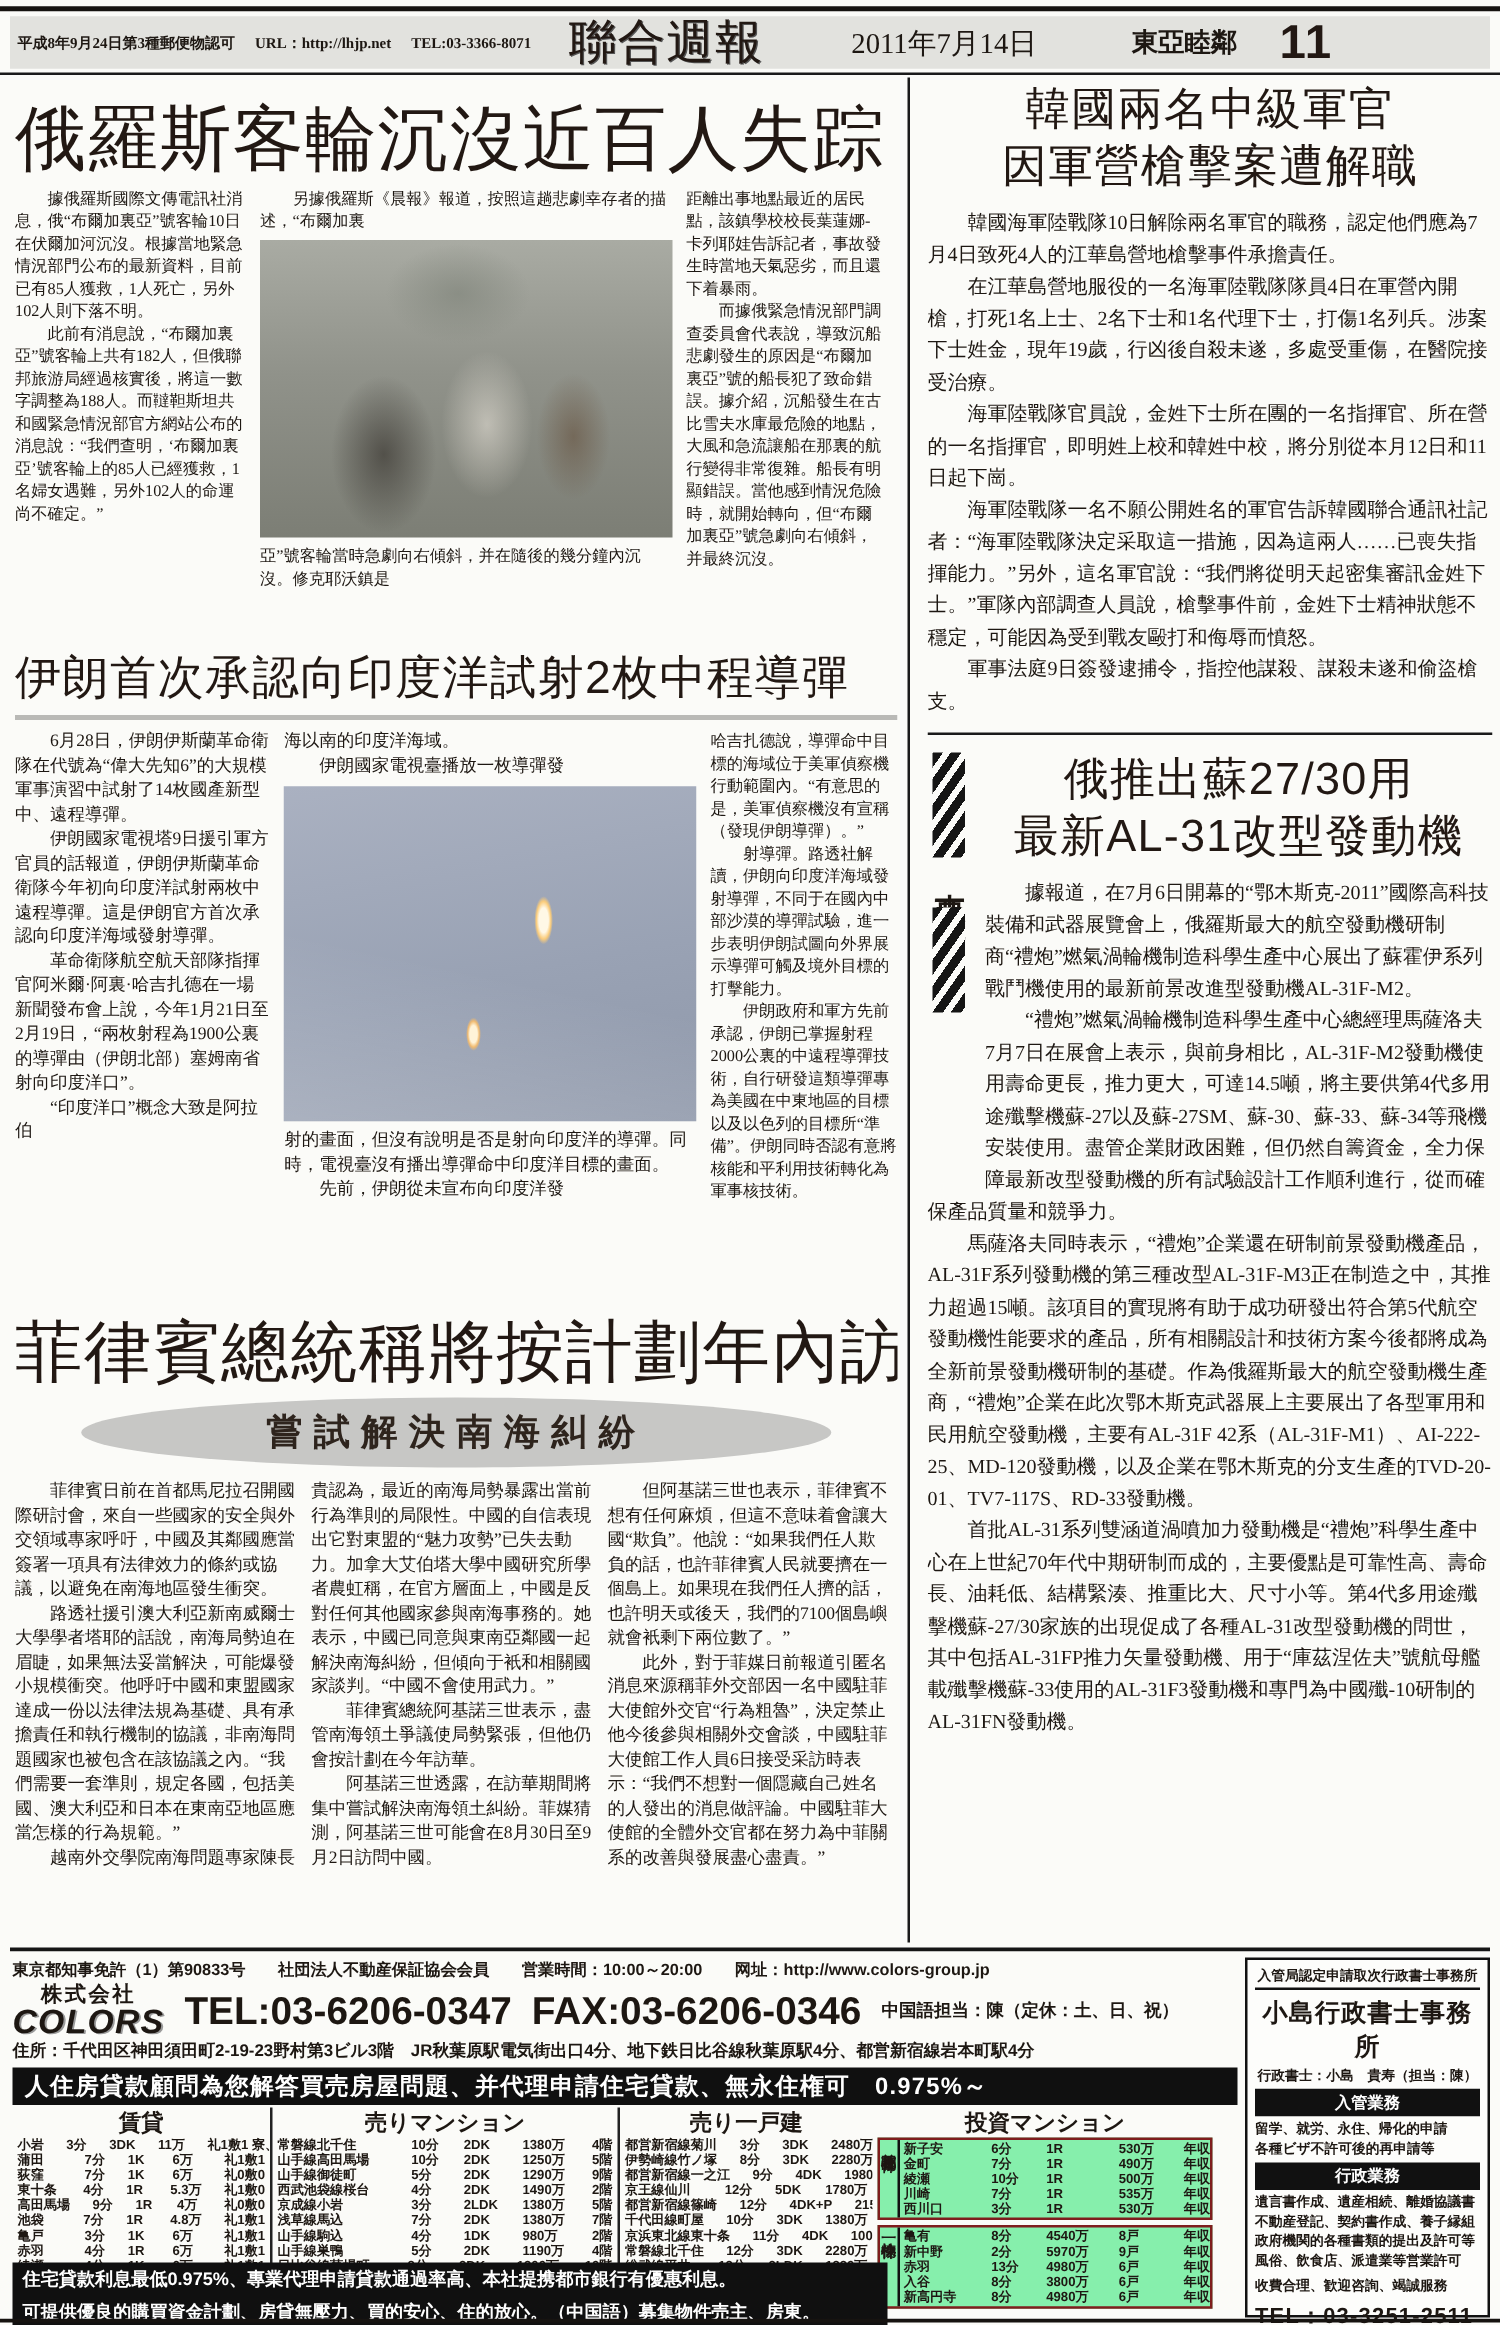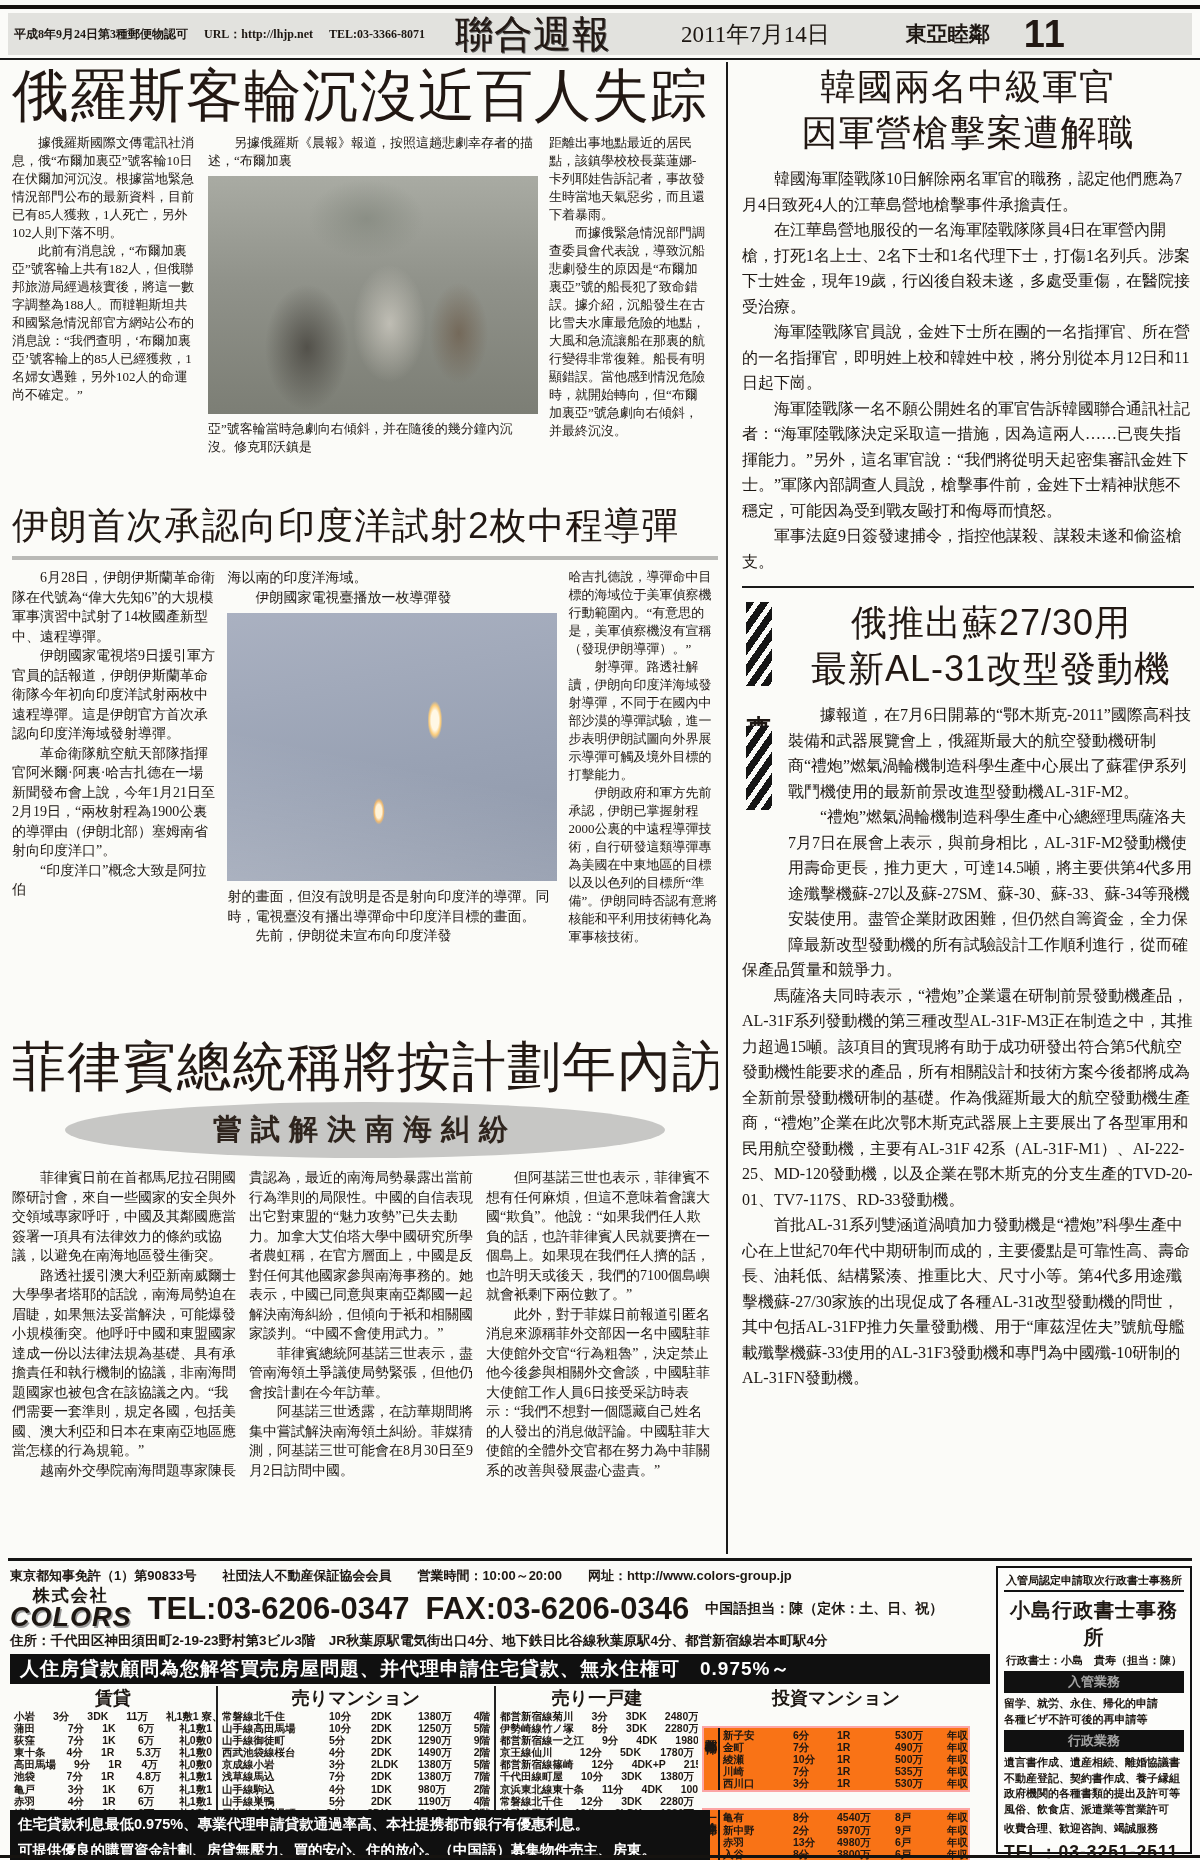--- a/index.html
+++ b/index.html
@@ -13,21 +13,21 @@
         display:flex;align-items:center;gap:16px;padding:0 6px;box-sizing:border-box;}
   .m-small{font-size:12px;font-weight:bold;white-space:nowrap;}
   .m-logo{font-size:38px;line-height:40px;white-space:nowrap;margin:0 14px;text-shadow:1px 1px 0 #555;}
   .m-date{font-size:23px;font-weight:normal;white-space:nowrap;margin-left:40px;}
   .m-sec{font-size:21px;font-weight:900;white-space:nowrap;margin-left:60px;}
   .m-page{font-size:38px;font-weight:900;margin-left:18px;}
   #mast-rule{position:absolute;top:58px;left:0;width:1200px;height:2px;background:#1a1a1a;}
   #vline{position:absolute;left:726px;top:62px;width:2px;height:1492px;background:#1a1a1a;}
   #bottom-rule{position:absolute;top:1855px;left:0;width:1200px;height:3px;background:#161310;}
   
-  #leftcol{position:absolute;left:12px;top:64px;width:706px;height:1490px;overflow:hidden;}
+  #leftcol{position:absolute;left:12px;top:80px;width:706px;height:1490px;overflow:hidden;}
   #rightcol{position:absolute;left:742px;top:62px;width:452px;height:1492px;overflow:hidden;}
   .h1{font-size:57px;line-height:62px;white-space:nowrap;margin:0 0 8px 0;}
   .h1-iran{font-size:37px;line-height:44px;white-space:nowrap;margin:14px 0 0 0;
            border-bottom:4px solid #b9b9b6;padding-bottom:8px;}
   .h1-phil{font-size:54px;line-height:60px;white-space:nowrap;margin:18px 0 4px 0;}
   .art-body{display:flex;gap:11px;overflow:hidden;}
   .para{margin:0;text-indent:2em;}
   .flush-first .para:first-child{text-indent:0;}
   .b13{font-size:13px;line-height:18px;}
   .b14{font-size:14px;line-height:19.5px;}
@@ -70,36 +70,36 @@
   .lcol-sep{border-left:2px solid #222;}
   .col-h{font-size:18px;font-weight:900;text-align:center;height:24px;line-height:24px;}
   .trow{display:flex;gap:18px;font-size:10.5px;line-height:12.1px;font-weight:bold;white-space:nowrap;}
   .tcell:last-child{margin-left:auto;}
   .rent-t .tcell:nth-child(1){width:52px;} .rent-t .tcell:nth-child(2){width:24px;}
   .rent-t .tcell:nth-child(3){width:26px;} .rent-t .tcell:nth-child(4){width:34px;}
   .man-t .tcell:nth-child(1){width:104px;} .man-t .tcell:nth-child(2){width:28px;}
   .man-t .tcell:nth-child(3){width:34px;} .man-t .tcell:nth-child(4){width:44px;}
   .hou-t .tcell:nth-child(1){width:106px;} .hou-t .tcell:nth-child(2){width:28px;}
   .hou-t .tcell:nth-child(3){width:38px;}
-  .inv-box{border:2px solid #fca5a5;display:flex;margin-bottom:4px;background:#f97316;margin-top:16px;}
+  .inv-box{border:2px solid #7f1d1d;display:flex;margin-bottom:4px;background:#86efac;}
   .inv-label{writing-mode:vertical-rl;text-orientation:upright;font-weight:900;font-size:12px;
              border-right:2px solid #111;padding:1px 1px;letter-spacing:1px;line-height:1;}
   .inv-rows{flex:1;padding:1px 3px;}
   .inv-t .tcell:nth-child(1){width:52px;} .inv-t .tcell:nth-child(2){width:26px;}
   .inv-t .tcell:nth-child(3){width:40px;} .inv-t .tcell:nth-child(4){width:34px;}
   .inv-t .tcell:nth-child(5){width:26px;}
   #ad-bottom-bar{position:absolute;left:0;top:124px;width:700px;height:54px;background:#101010;color:#fff;
     font-weight:900;font-size:14.5px;line-height:26px;padding:1px 8px;box-sizing:border-box;}
   
   #gyosei{position:absolute;right:0;top:5px;width:196px;height:288px;border:2px solid #111;box-sizing:border-box;
           padding:3px 6px;background:#fdfdfb;}
   .g-tag{font-size:11px;font-weight:900;text-align:center;border-bottom:2px solid #111;padding:2px 0;}
   .g-name{font-size:20px;font-weight:900;text-align:center;margin:5px 0 2px 0;letter-spacing:1px;}
   .g-person{font-size:11px;text-align:center;margin-bottom:3px;font-weight:bold;}
-  .g-sec{background:#111;color:#a3a3a3;text-align:center;font-size:13px;font-weight:900;padding:2px 0;margin:3px 0;}
+  .g-sec{background:#111;color:#ffffff;text-align:center;font-size:13px;font-weight:900;padding:2px 0;margin:3px 0;}
   .g-line{font-size:11px;font-weight:bold;line-height:15.5px;margin:0;}
   .g-note{font-size:11px;font-weight:bold;margin-top:4px;}
   .g-tel{font-size:17.5px;font-weight:900;letter-spacing:1px;margin-top:4px;white-space:nowrap;}
 </style>
 </head>
 <body>
 
 <div id="page">
   <div id="top-rule"></div>
 

